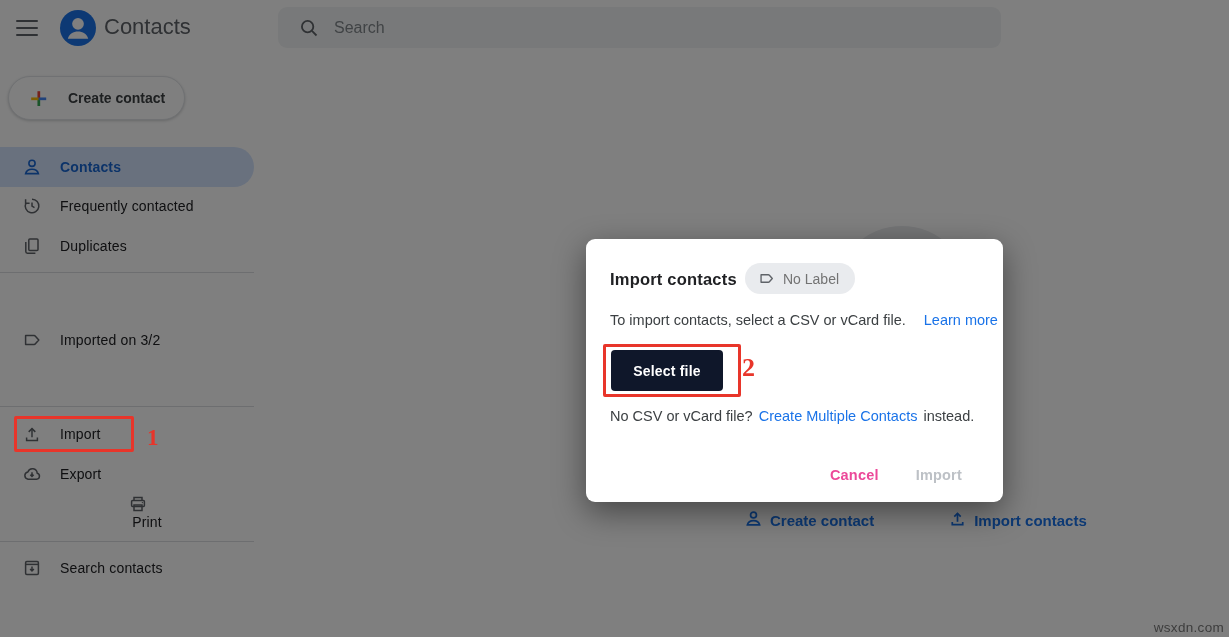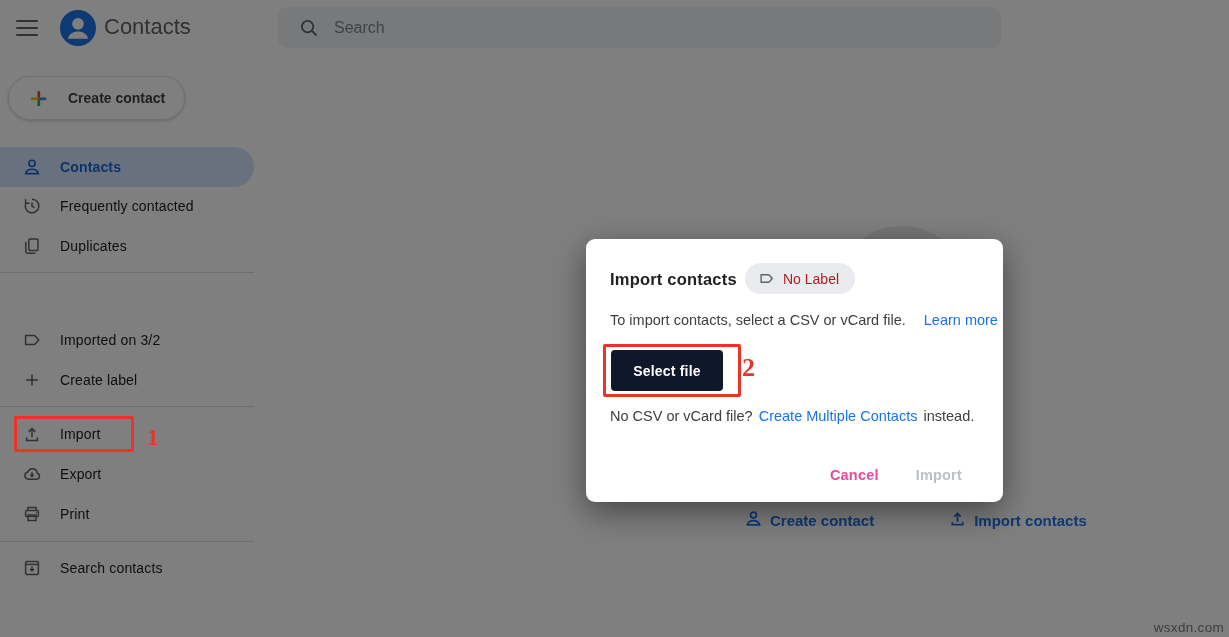--- a/index.html
+++ b/index.html
@@ -35,21 +35,21 @@
   .bg-links { position:absolute; top:509px; left:744px; display:flex; gap:74px; z-index:1; }
   .bg-link { display:flex; align-items:center; gap:7px; color:#1a73e8; font-size:15px; font-weight:bold; cursor:pointer; }
 
   
   .scrim { position:absolute; inset:0; background:rgba(0,0,0,0.5); z-index:10; }
 
   
   .dialog { position:absolute; left:586px; top:239px; width:417px; height:263px; background:#fff; border-radius:9px; box-shadow:0 10px 32px rgba(0,0,0,.45); z-index:20; }
   .dlg-title { position:absolute; left:24px; top:31px; font-size:16.5px; font-weight:bold; color:#202124; letter-spacing:.2px; }
   .chip { position:absolute; left:159px; top:24px; height:31px; padding:0 16px 0 13px; border-radius:16px; background:#e9ebee; display:flex; align-items:center; gap:8px; cursor:pointer; }
-  .chip .lbl { font-size:14px; color:#b91c1c; }
+  .chip .lbl { font-size:14px; color:#737373; }
   .dlg-body { position:absolute; left:24px; top:73px; font-size:14.5px; color:#3c4043; }
   .dlg-link { color:#1a73e8; cursor:pointer; }
   .select-btn { position:absolute; left:25px; top:111px; width:112px; height:41px; background:#0f172a; border:none; border-radius:4px; color:#fff; font-size:14px; font-weight:bold; font-family:"Liberation Sans", sans-serif; cursor:pointer; letter-spacing:.2px; }
   .dlg-body2 { position:absolute; left:24px; top:169px; font-size:14.5px; color:#3c4043; }
   .dlg-actions { position:absolute; right:41px; bottom:19px; display:flex; gap:37px; align-items:center; }
   .act-btn { font-size:14.5px; font-weight:bold; letter-spacing:.2px; background:none; border:none; font-family:"Liberation Sans", sans-serif; cursor:pointer; }
   .act-cancel { color:#ec4899; }
   .act-import { color:#bdc1c6; cursor:default; }
 
   
@@ -157,28 +157,20 @@
     <div class="sb-divider" style="top:216px;"></div>
 
     <div class="sbrow" style="top:264px;">
       <span class="ic">
         <svg width="20" height="20" viewBox="0 0 20 20" fill="none" stroke="#5f6368" stroke-width="1.5">
             <path d="M3.6 5.6h8.5c.5 0 1 .2 1.3.6l3.4 3.8-3.4 3.8c-.3.4-.8.6-1.3.6H3.6z" stroke-linejoin="round"></path>
           </svg>
       </span>
       <span class="lbl">Imported on 3/2</span>
     </div>
-    <div class="sbrow" style="top:304px;">
-      <span class="ic">
-        <svg width="18" height="18" viewBox="0 0 20 20" fill="none" stroke="#5f6368" stroke-width="1.6">
-            <path d="M10 3.5v13M3.5 10h13"></path>
-          </svg>
-      </span>
-      <span class="lbl">Create label</span>
-    </div>
 
     <div class="sb-divider" style="top:350px;"></div>
 
     <div class="sbrow" style="top:358px;">
       <span class="ic">
         <svg width="20" height="20" viewBox="0 0 20 20" fill="none" stroke="#5f6368" stroke-width="1.5">
             <path d="M10 13.2V4.6"></path>
             <path d="M6.7 7.9L10 4.6l3.3 3.3"></path>
             <path d="M4.6 13.6v2.8h10.8v-2.8"></path>
           </svg>
@@ -187,21 +179,21 @@
     </div>
     <div class="sbrow" style="top:398px;align-items:center;">
       <span class="ic">
         <svg width="20" height="20" viewBox="0 0 20 20" fill="none" stroke="#5f6368" stroke-width="1.5">
             <path d="M6 15.2h8.6a3 3 0 0 0 .6-5.9 4.8 4.8 0 0 0-9.3-1.4A3.7 3.7 0 0 0 6 15.2z" stroke-linejoin="round"></path>
             <path d="M10 8.3v4M8.3 10.7l1.7 1.7 1.7-1.7"></path>
           </svg>
       </span>
       <span class="lbl">Export</span>
     </div>
-    <div class="sbrow" style="top:438px;">
+    <div class="sbrow" style="top:438px;flex-direction:column;">
       <span class="ic">
         <svg width="20" height="20" viewBox="0 0 20 20" fill="none" stroke="#5f6368" stroke-width="1.5">
             <path d="M6 6.5v-3h8v3"></path>
             <rect x="3.6" y="6.5" width="12.8" height="6" rx="1"></rect>
             <rect x="6" y="11" width="8" height="5.5"></rect>
             <circle cx="14.4" cy="8.6" r=".7" fill="#5f6368" stroke="none"></circle>
           </svg>
       </span>
       <span class="lbl">Print</span>
     </div>

